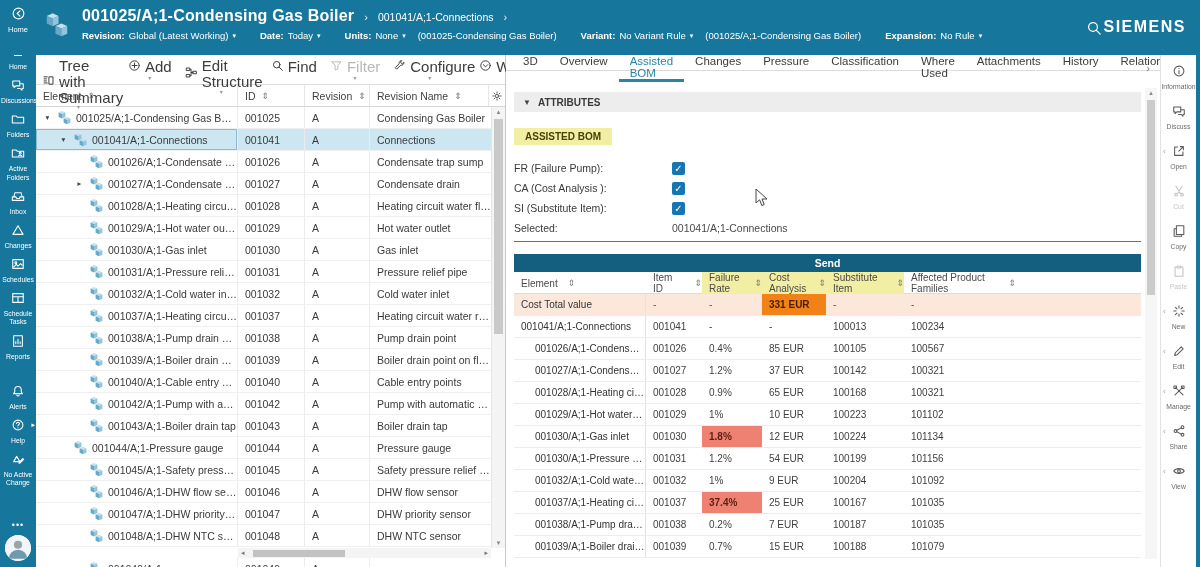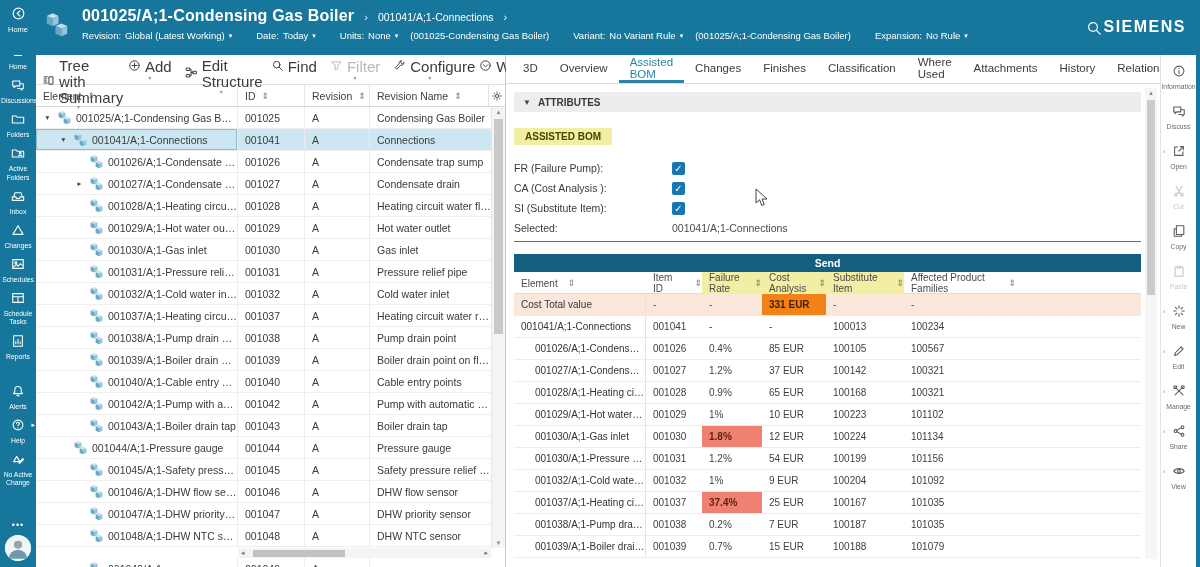--- a/index.html
+++ b/index.html
@@ -14,21 +14,21 @@
   .header-home .ic svg { width:15px; height:15px; }
   .header-home .hlbl { display:block; font-size:7.5px; margin-top:0; }
   .cubes { position:absolute; left:44px; top:11px; width:26px; height:29px; }
   .cubes svg { width:100%; height:100%; }
   .title-block { position:absolute; left:82px; top:7px; }
   .title-row { display:flex; align-items:baseline; gap:10px; white-space:nowrap; }
   .page-title { font-size:16px; font-weight:bold; letter-spacing:.2px; }
   .crumb-sep { font-size:11px; opacity:.9; }
   .crumb { font-size:10.5px; cursor:pointer; }
   .config-row { display:flex; gap:24px; margin-top:5px; font-size:9.5px; white-space:nowrap; }
-  .cfg-label { font-weight:normal; margin-right:4px; }
+  .cfg-label { font-weight:bold; margin-right:4px; }
   .cfg-caret { font-size:7px; margin-left:4px; vertical-align:1px; }
   .cfg-suffix { margin-left:12px; }
   .header-search { position:absolute; right:98px; top:20px; width:16px; height:16px; cursor:pointer; }
   .header-search svg { width:16px; height:16px; }
   .brand { position:absolute; right:14px; top:18px; font-size:16px; font-weight:bold; letter-spacing:1.5px; }
 
   
   .left-rail { position:absolute; left:0; top:42px; width:36px; height:525px;
                background:var(--teal,#17769b); color:#fff; display:flex; flex-direction:column;
                align-items:center; padding-top:2px; overflow:hidden; }
@@ -83,21 +83,21 @@
   .vthumb { position:absolute; left:2px; right:2px; top:12px; height:215px; background:#c9c9c9; }
   .vs-dn { position:absolute; bottom:0; left:0; right:0; }
   .hscroll { position:absolute; left:202px; right:14px; bottom:9px; height:10px; background:#f4f4f4;
              display:flex; align-items:center; font-size:7px; color:#777; padding:0 3px; cursor:pointer; }
   .hthumb { width:92px; height:7px; background:#c2c2c2; margin-left:8px; }
   .hs-right { margin-left:auto; }
   .partial-row { position:absolute; left:0; right:14px; bottom:0; height:9px; overflow:hidden; }
 
   
   .right-panel { position:absolute; left:506px; top:55px; width:654px; height:512px; background:#fff; }
-  .tabs { position:relative; height:29px; display:flex; align-items:center; padding-left:6px;
+  .tabs { position:relative; height:16px; display:flex; align-items:flex-start; padding-left:6px;
           border-bottom:1px solid #dcdcdc; font-size:11.5px; color:#3c3c3c; }
   .tab { display:flex; align-items:center; padding:0 11px; border-bottom:3px solid transparent; cursor:pointer; }
   .tab.active { color:var(--tab-active,#2b84a5); border-bottom-color:var(--tab-active,#2b84a5); }
   .tabs-overflow { position:absolute; right:10px; top:7px; color:#777; font-size:11px; cursor:pointer; }
 
   .rp-content { position:absolute; left:8px; top:29px; width:627px; bottom:0; padding-top:8px; }
   .attr-bar { height:20px; background:#ededed; display:flex; align-items:center; gap:7px;
               padding-left:9px; font-size:10px; font-weight:bold; color:#3a3a3a; cursor:pointer; }
   .attr-caret { font-size:8px; color:#444; }
   .badge { display:inline-block; margin:16px 0 13px 0; background:var(--yellow,#f2eea4);
@@ -848,21 +848,21 @@
         </div>
       </div>
   </section>
 
   <section class="right-panel">
     <div class="tabs" id="tabs">
         <div class="tab">3D</div>
         <div class="tab">Overview</div>
         <div class="tab active">Assisted BOM</div>
         <div class="tab">Changes</div>
-        <div class="tab">Finishes</div>
+        <div class="tab">Pressure</div>
         <div class="tab">Classification</div>
         <div class="tab">Where Used</div>
         <div class="tab">Attachments</div>
         <div class="tab">History</div>
         <div class="tab">Relations</div>
         <span class="tabs-overflow">›</span>
       </div>
     <div class="rp-content">
       <div class="attr-bar">
         <span class="attr-caret">▼</span>

